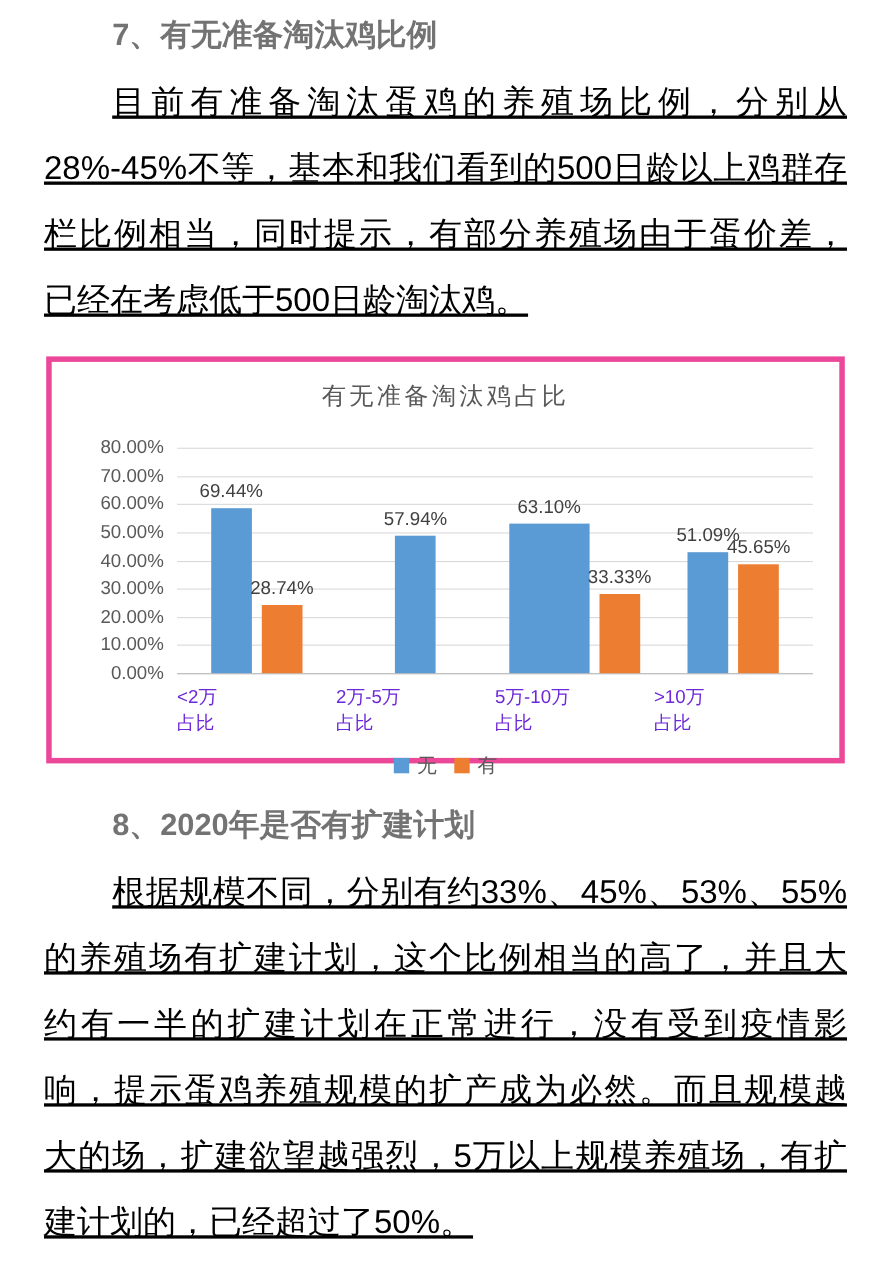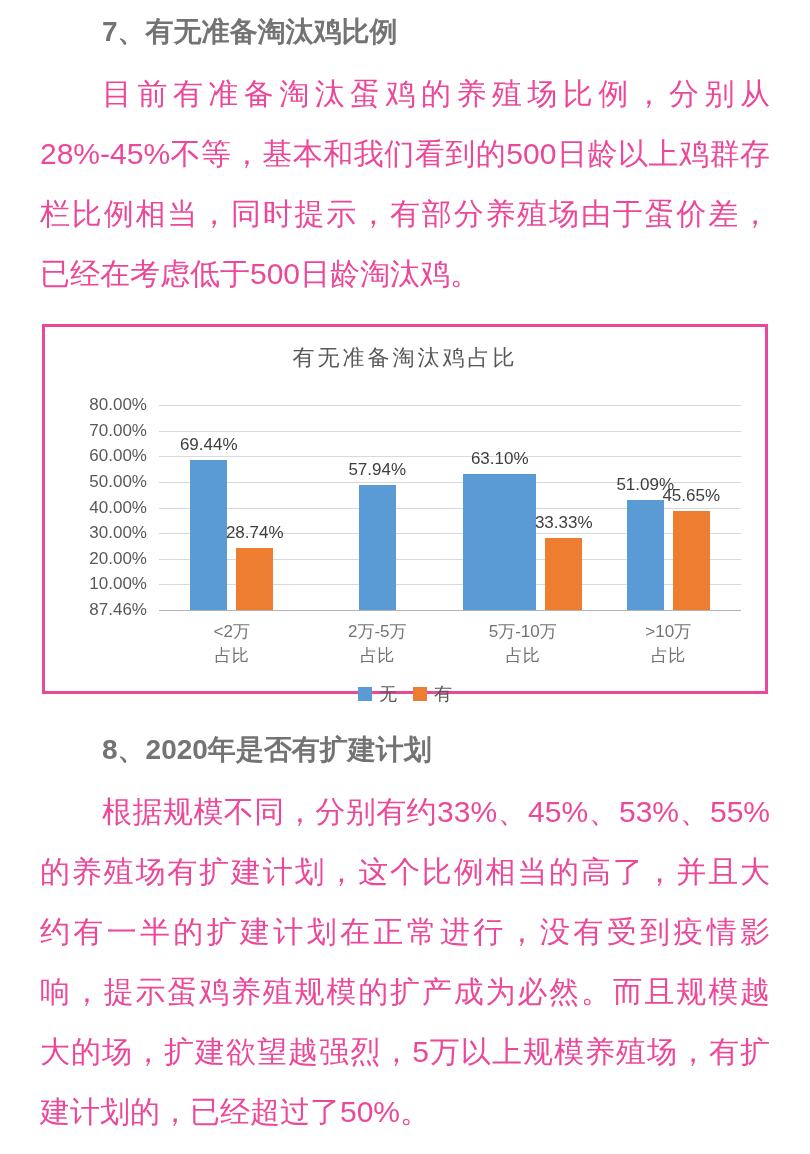--- a/index.html
+++ b/index.html
@@ -26,35 +26,36 @@
     color: #737373;
     margin: 0 0 0 62px;
     line-height: 40px;
   }
   .heading-7 { padding-top: 12px; }
   .heading-8 { margin-top: 36px; }
   .para { margin-top: 12px; }
   .text-line {
     font-size: 30px;
     line-height: 60px;
-    color: #ec4899;
+    color: #000000;
     text-align: justify;
     text-align-last: justify;
     white-space: normal;
+    text-decoration: underline;
   }
   .text-line.first-line { text-indent: 62px; }
   .text-line.last-line { text-align-last: left; }
 
   
   .chart-figure {
     box-sizing: border-box;
     margin: 20px 0 0 2px;
     width: 726px;
     height: 370px;
-    border: 3px solid #ec4899;
+    border: 5px solid #ec4899;
     background: #ffffff;
   }
   .chart-title {
     text-align: center;
     color: #595959;
     font-size: 22px;
     letter-spacing: 3px;
     padding-top: 16px;
   }
   .plot-wrap { margin: 32px 24px 0 114px; }
@@ -100,22 +101,22 @@
     font-size: 17px;
     color: #404040;
     white-space: nowrap;
   }
   .x-axis {
     display: flex;
     margin: 9px 24px 0 114px;
   }
   .x-cell {
     flex: 1;
-    text-align: center;
-    color: #737373;
+    text-align: left;
+    color: #6d28d9;
     font-size: 17px;
     line-height: 24px;
   }
   .chart-legend {
     display: flex;
     justify-content: center;
     align-items: center;
     gap: 16px;
     margin-top: 14px;
   }
@@ -159,21 +160,21 @@
           <div class="gridline" style="top: 37.5%;"></div>
           <span class="y-tick-label" style="top: 37.5%;">50.00%</span>
           <div class="gridline" style="top: 50%;"></div>
           <span class="y-tick-label" style="top: 50%;">40.00%</span>
           <div class="gridline" style="top: 62.5%;"></div>
           <span class="y-tick-label" style="top: 62.5%;">30.00%</span>
           <div class="gridline" style="top: 75%;"></div>
           <span class="y-tick-label" style="top: 75%;">20.00%</span>
           <div class="gridline" style="top: 87.5%;"></div>
           <span class="y-tick-label" style="top: 87.5%;">10.00%</span>
-          <span class="y-tick-label" style="top: 100%;">87.46%</span>
+          <span class="y-tick-label" style="top: 100%;">0.00%</span>
           <div class="bar-groups">
             <div class="bar-group">
               <div class="bar" style="height: 86.8%; background: rgb(91, 155, 213);">
                 <span class="bar-value-label">69.44%</span>
               </div>
               <div class="bar" style="height: 35.925%; background: rgb(237, 125, 49);">
                 <span class="bar-value-label">28.74%</span>
               </div>
             </div>
             <div class="bar-group">

